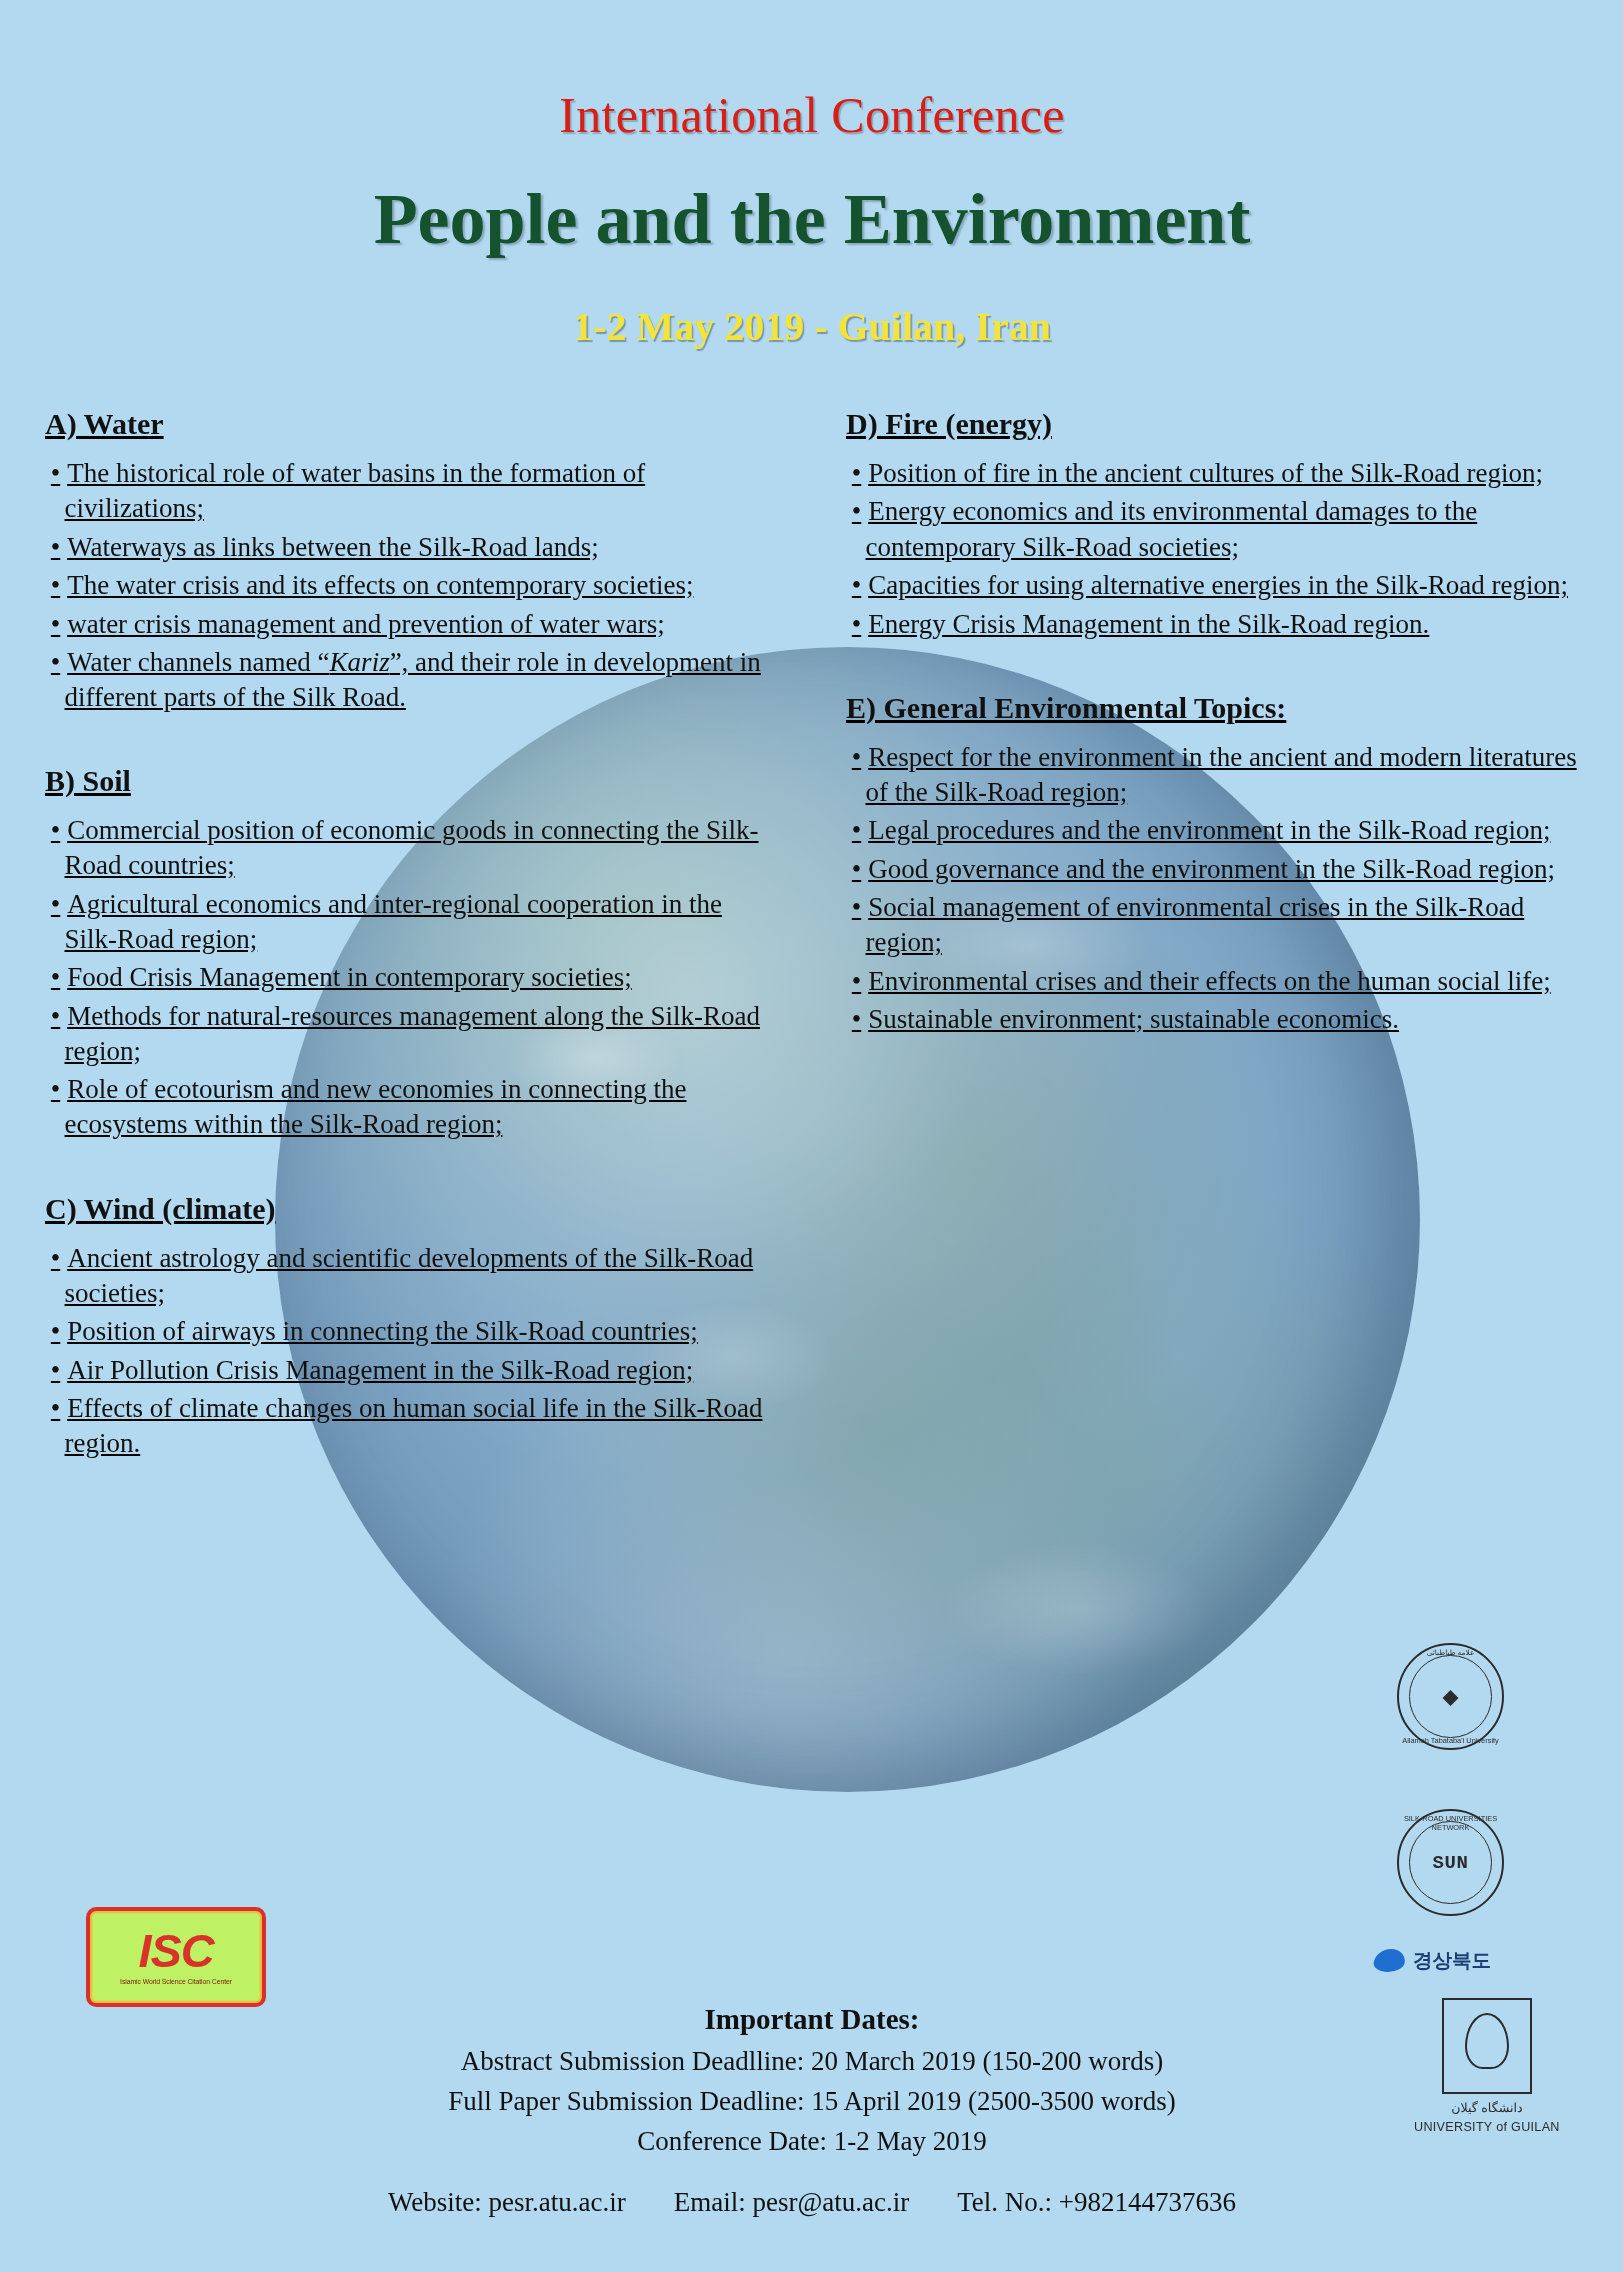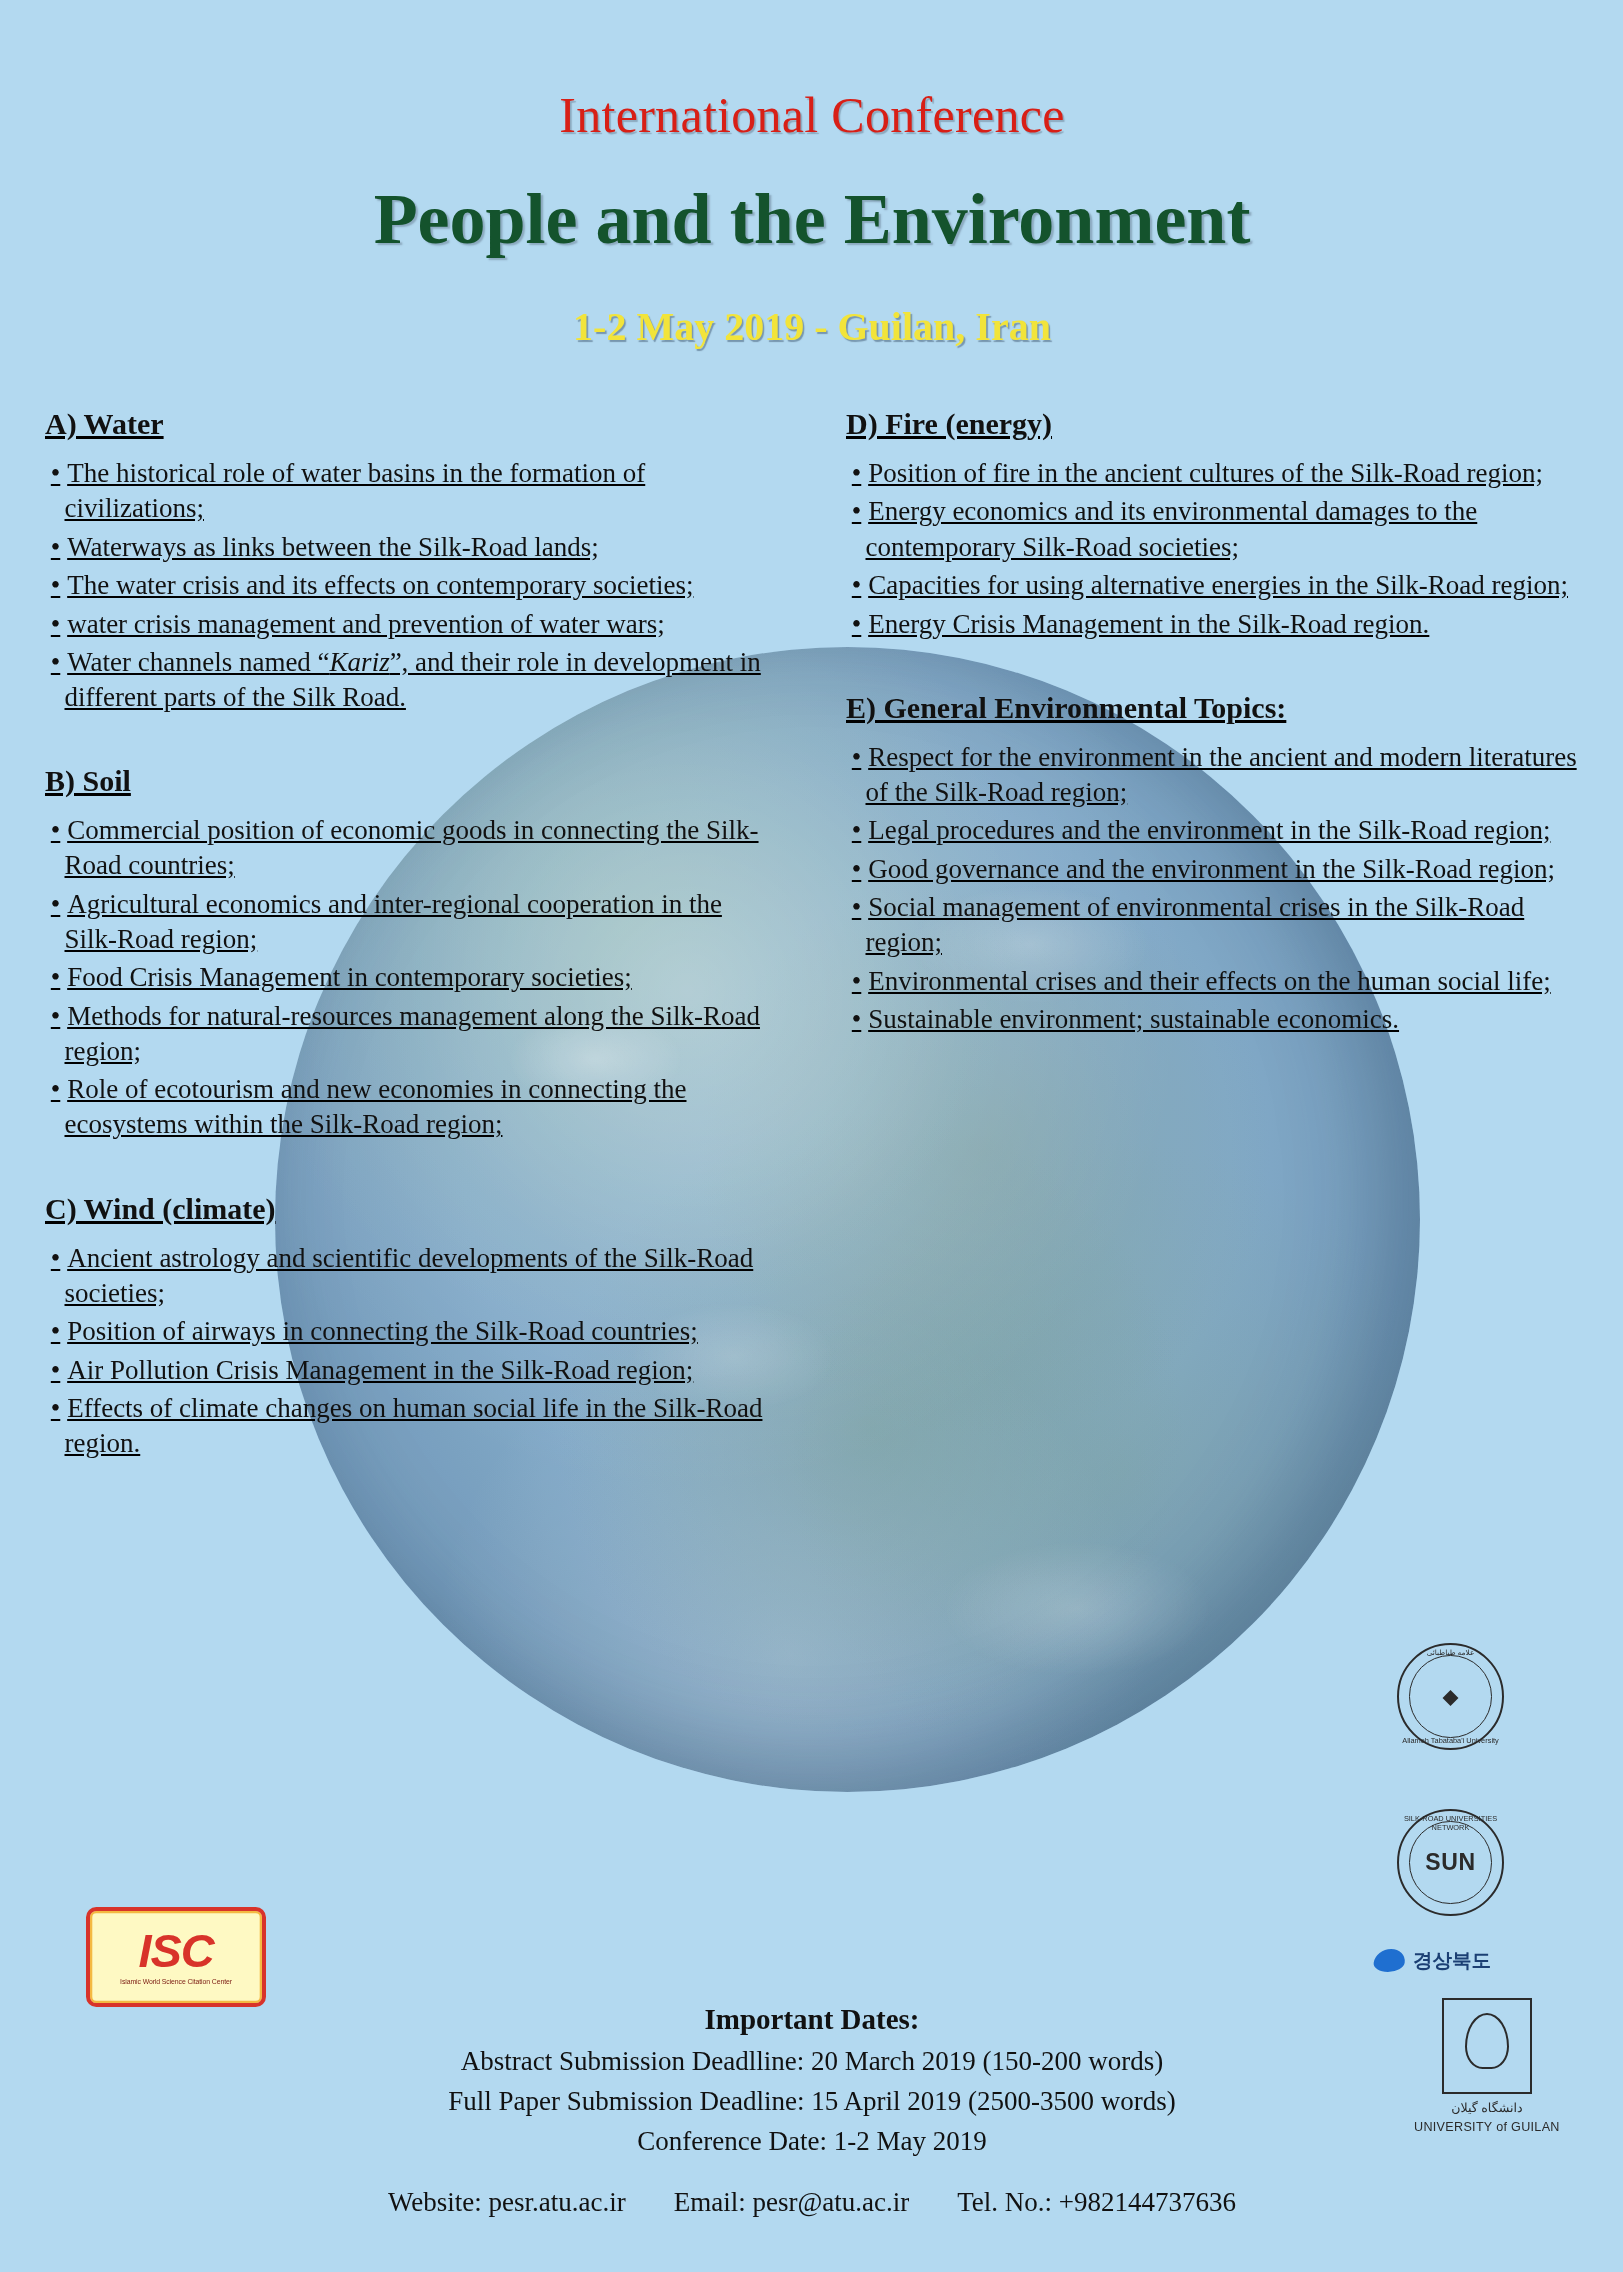--- a/index.html
+++ b/index.html
@@ -147,21 +147,21 @@
   }
   .contact-line span { margin: 0 20.6px; }
 
   
   .isc-logo {
     position: absolute;
     left: 86px;
     top: 1907px;
     width: 172px;
     height: 92px;
-    background: #fef9c3;
+    background: #bef264;
     border: 4px solid #d8332a;
     border-radius: 10.3px;
     z-index: 7;
     display: flex;
     flex-direction: column;
     align-items: center;
     justify-content: center;
     box-shadow: 0 0 0 2.3px #f4b942 inset;
   }
   .isc-logo .isc-text {
@@ -205,21 +205,21 @@
     border-radius: 50%;
     border: 1.1px solid #2b2b2b;
     display: flex;
     align-items: center;
     justify-content: center;
     font-family: "Liberation Sans", sans-serif;
     font-weight: bold;
     font-size: 19.5px;
     color: #2b2b2b;
   }
-  .sun-seal .inner { font-size: 23px; letter-spacing: 0.6px; }
+  .sun-seal .inner { font-size: 19px; letter-spacing: 0.6px; font-family: Liberation Mono, monospace; }
   .seal .ring-text {
     position: absolute;
     inset: 0;
     font-size: 7.4px;
     color: #2b2b2b;
     font-family: "Liberation Sans", sans-serif;
   }
   .seal .ring-text .t { position: absolute; left: 0; right: 0; text-align: center; }
   .seal .ring-text .t.top { top: 3.4px; }
   .seal .ring-text .t.bot { bottom: 3.4px; }

